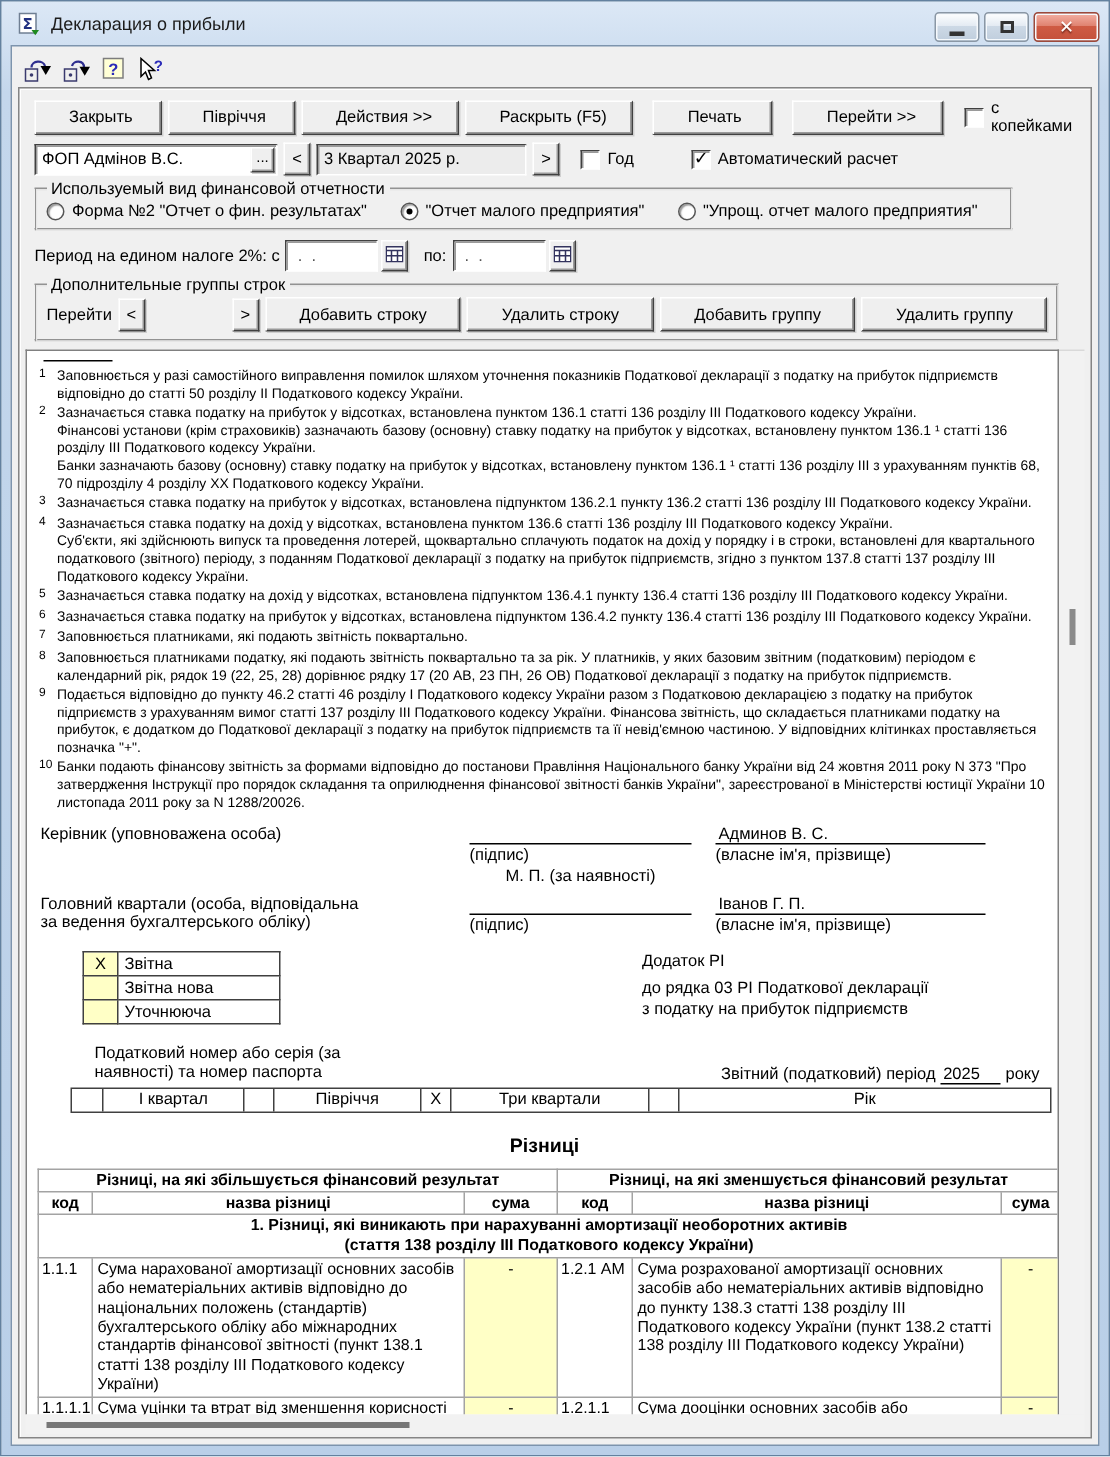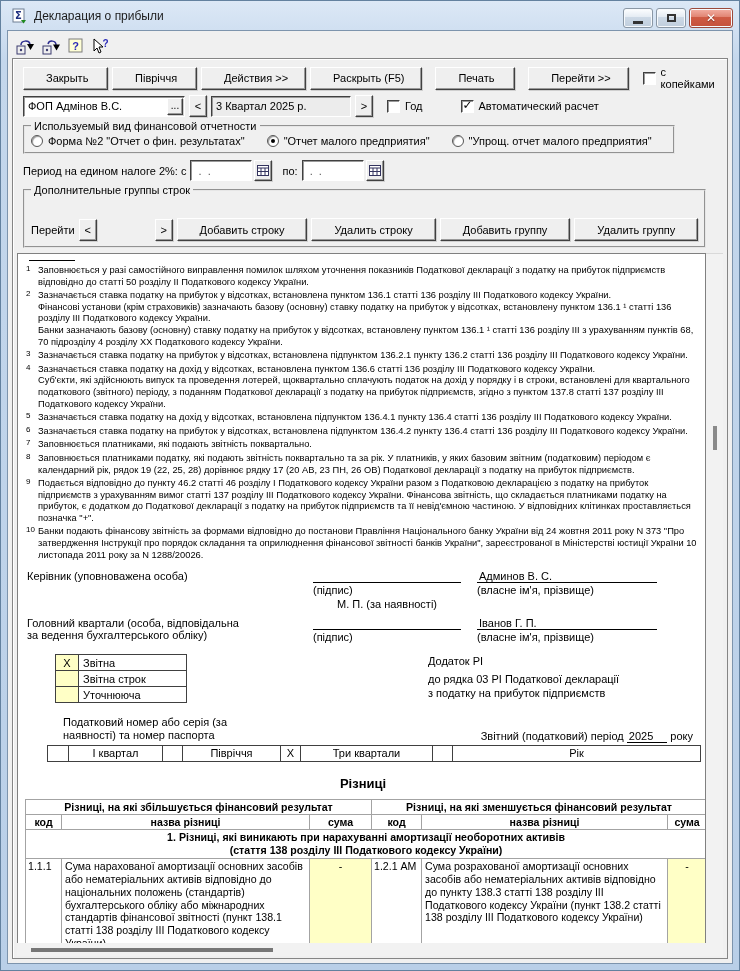--- a/index.html
+++ b/index.html
@@ -61,21 +61,21 @@
   .rdot { width:12px; height:12px; border-radius:50%; background:#fff; flex:0 0 12px;
     border:1px solid #555; box-shadow:inset 1px 1px 1px #9a9a9a; position:relative; }
   .rdot.selected::after { content:""; position:absolute; left:3px; top:3px; width:4px;
     height:4px; border-radius:50%; background:#000; }
 
   .period-row { display:flex; align-items:center; padding:6px 6px 0 6px; gap:4px; }
   .date-field { width:62px; color:#555; }
   .cal-btn { width:18px; height:21px; padding:0 1px; margin-left:-2px; }
 
   .groups-fs { width:566px; }
-  .groups-row { display:flex; align-items:center; gap:4px;margin-top:20px; }
+  .groups-row { display:flex; align-items:center; gap:4px; }
   .groups-row .spacer { width:50px; }
 
   .doc-outer { flex:1; display:flex; flex-direction:column; min-height:0; margin-top:5px; }
   .doc-row { flex:1; display:flex; min-height:0; }
   .document { flex:1; background:#fff; border:1px solid #808080; border-bottom:none;
     overflow:hidden; padding:3px 4px 0 7px; }
   .vscroll { width:17px; background:#f2f2f2; position:relative; border-top:1px solid #d9d9d9; }
   .vthumb { position:absolute; left:7px; top:172px; width:4px; height:24px; background:#8a8a8a; }
   .hscroll { height:13px; background:#f2f2f2; position:relative; }
   .hthumb { position:absolute; left:14px; top:5px; width:242px; height:4px; background:#777; }
@@ -368,21 +368,21 @@
 
             <div class="type-row">
               <table class="type-table">
                 <tbody>
                     <tr>
                   <td class="mark">X</td>
                   <td class="lbl">Звітна</td>
                 </tr>
                 <tr>
                   <td class="mark"></td>
-                  <td class="lbl">Звітна строк</td>
+                  <td class="lbl">Звітна нова</td>
                 </tr>
                 <tr>
                   <td class="mark"></td>
                   <td class="lbl">Уточнююча</td>
                 </tr>
               </tbody>
                 </table>
               <div class="appendix">
                 <div class="a1">Додаток РІ</div>
                 <div>до рядка 03 РІ Податкової декларації</div>

